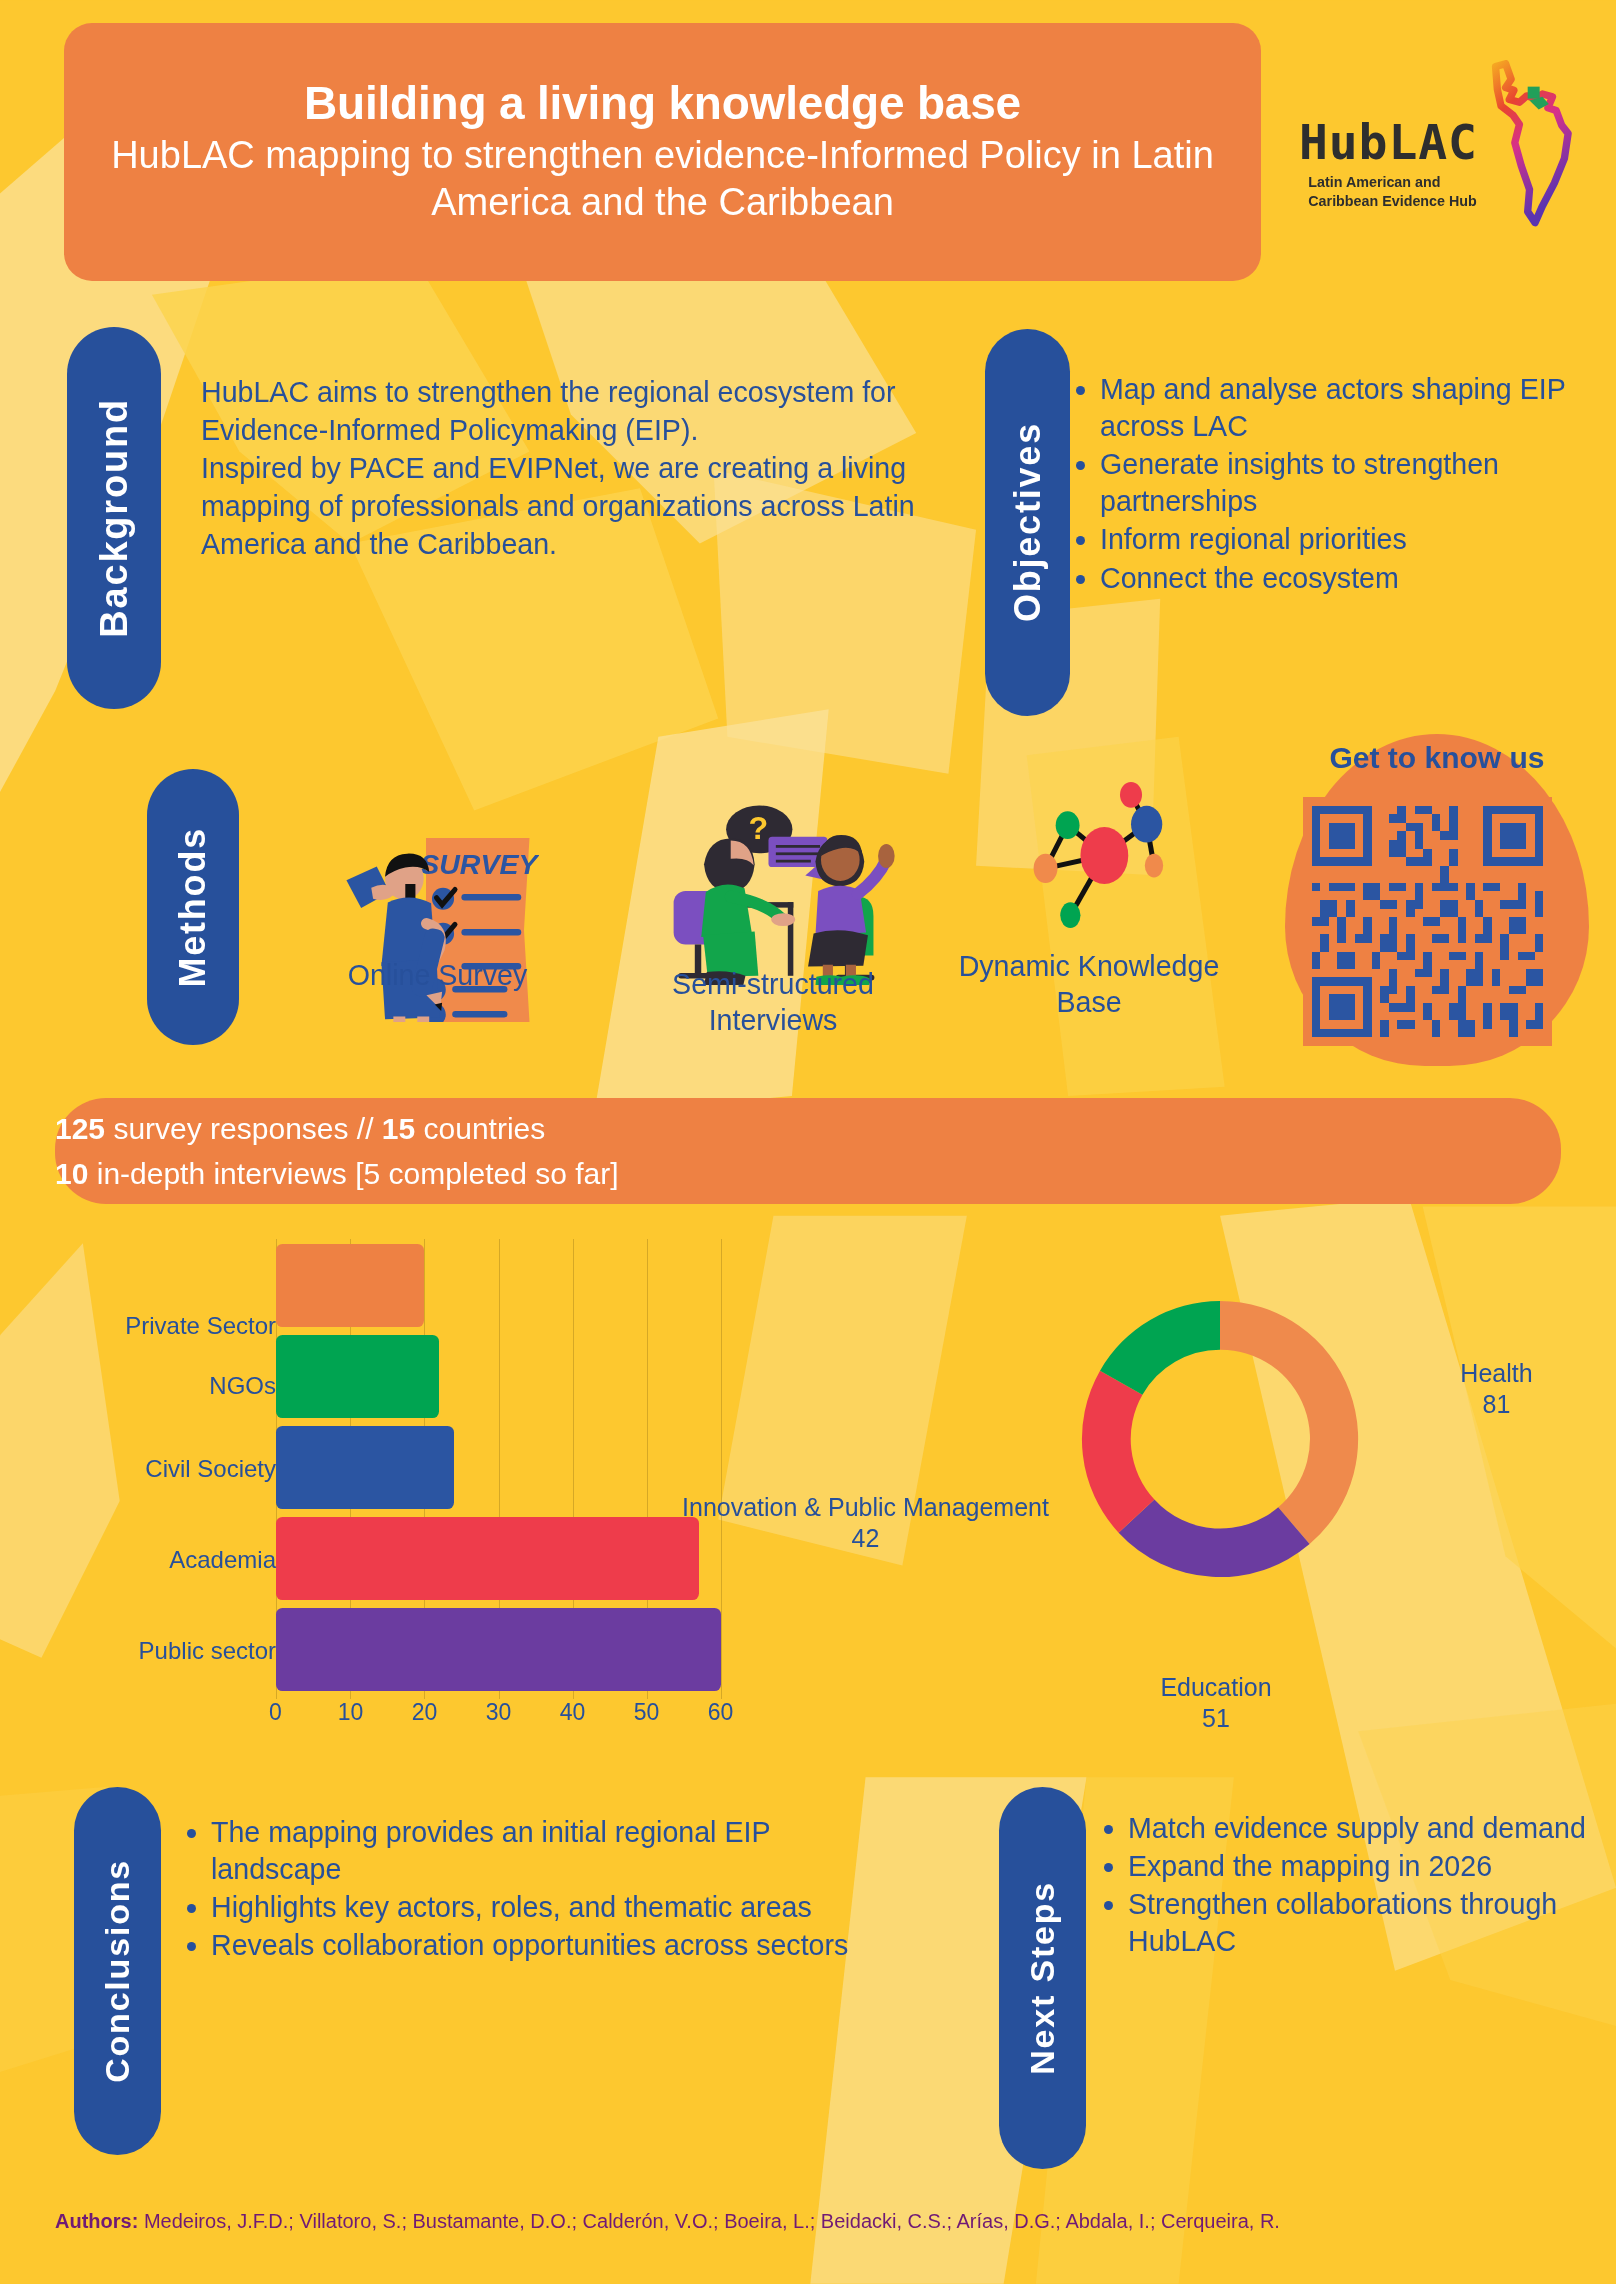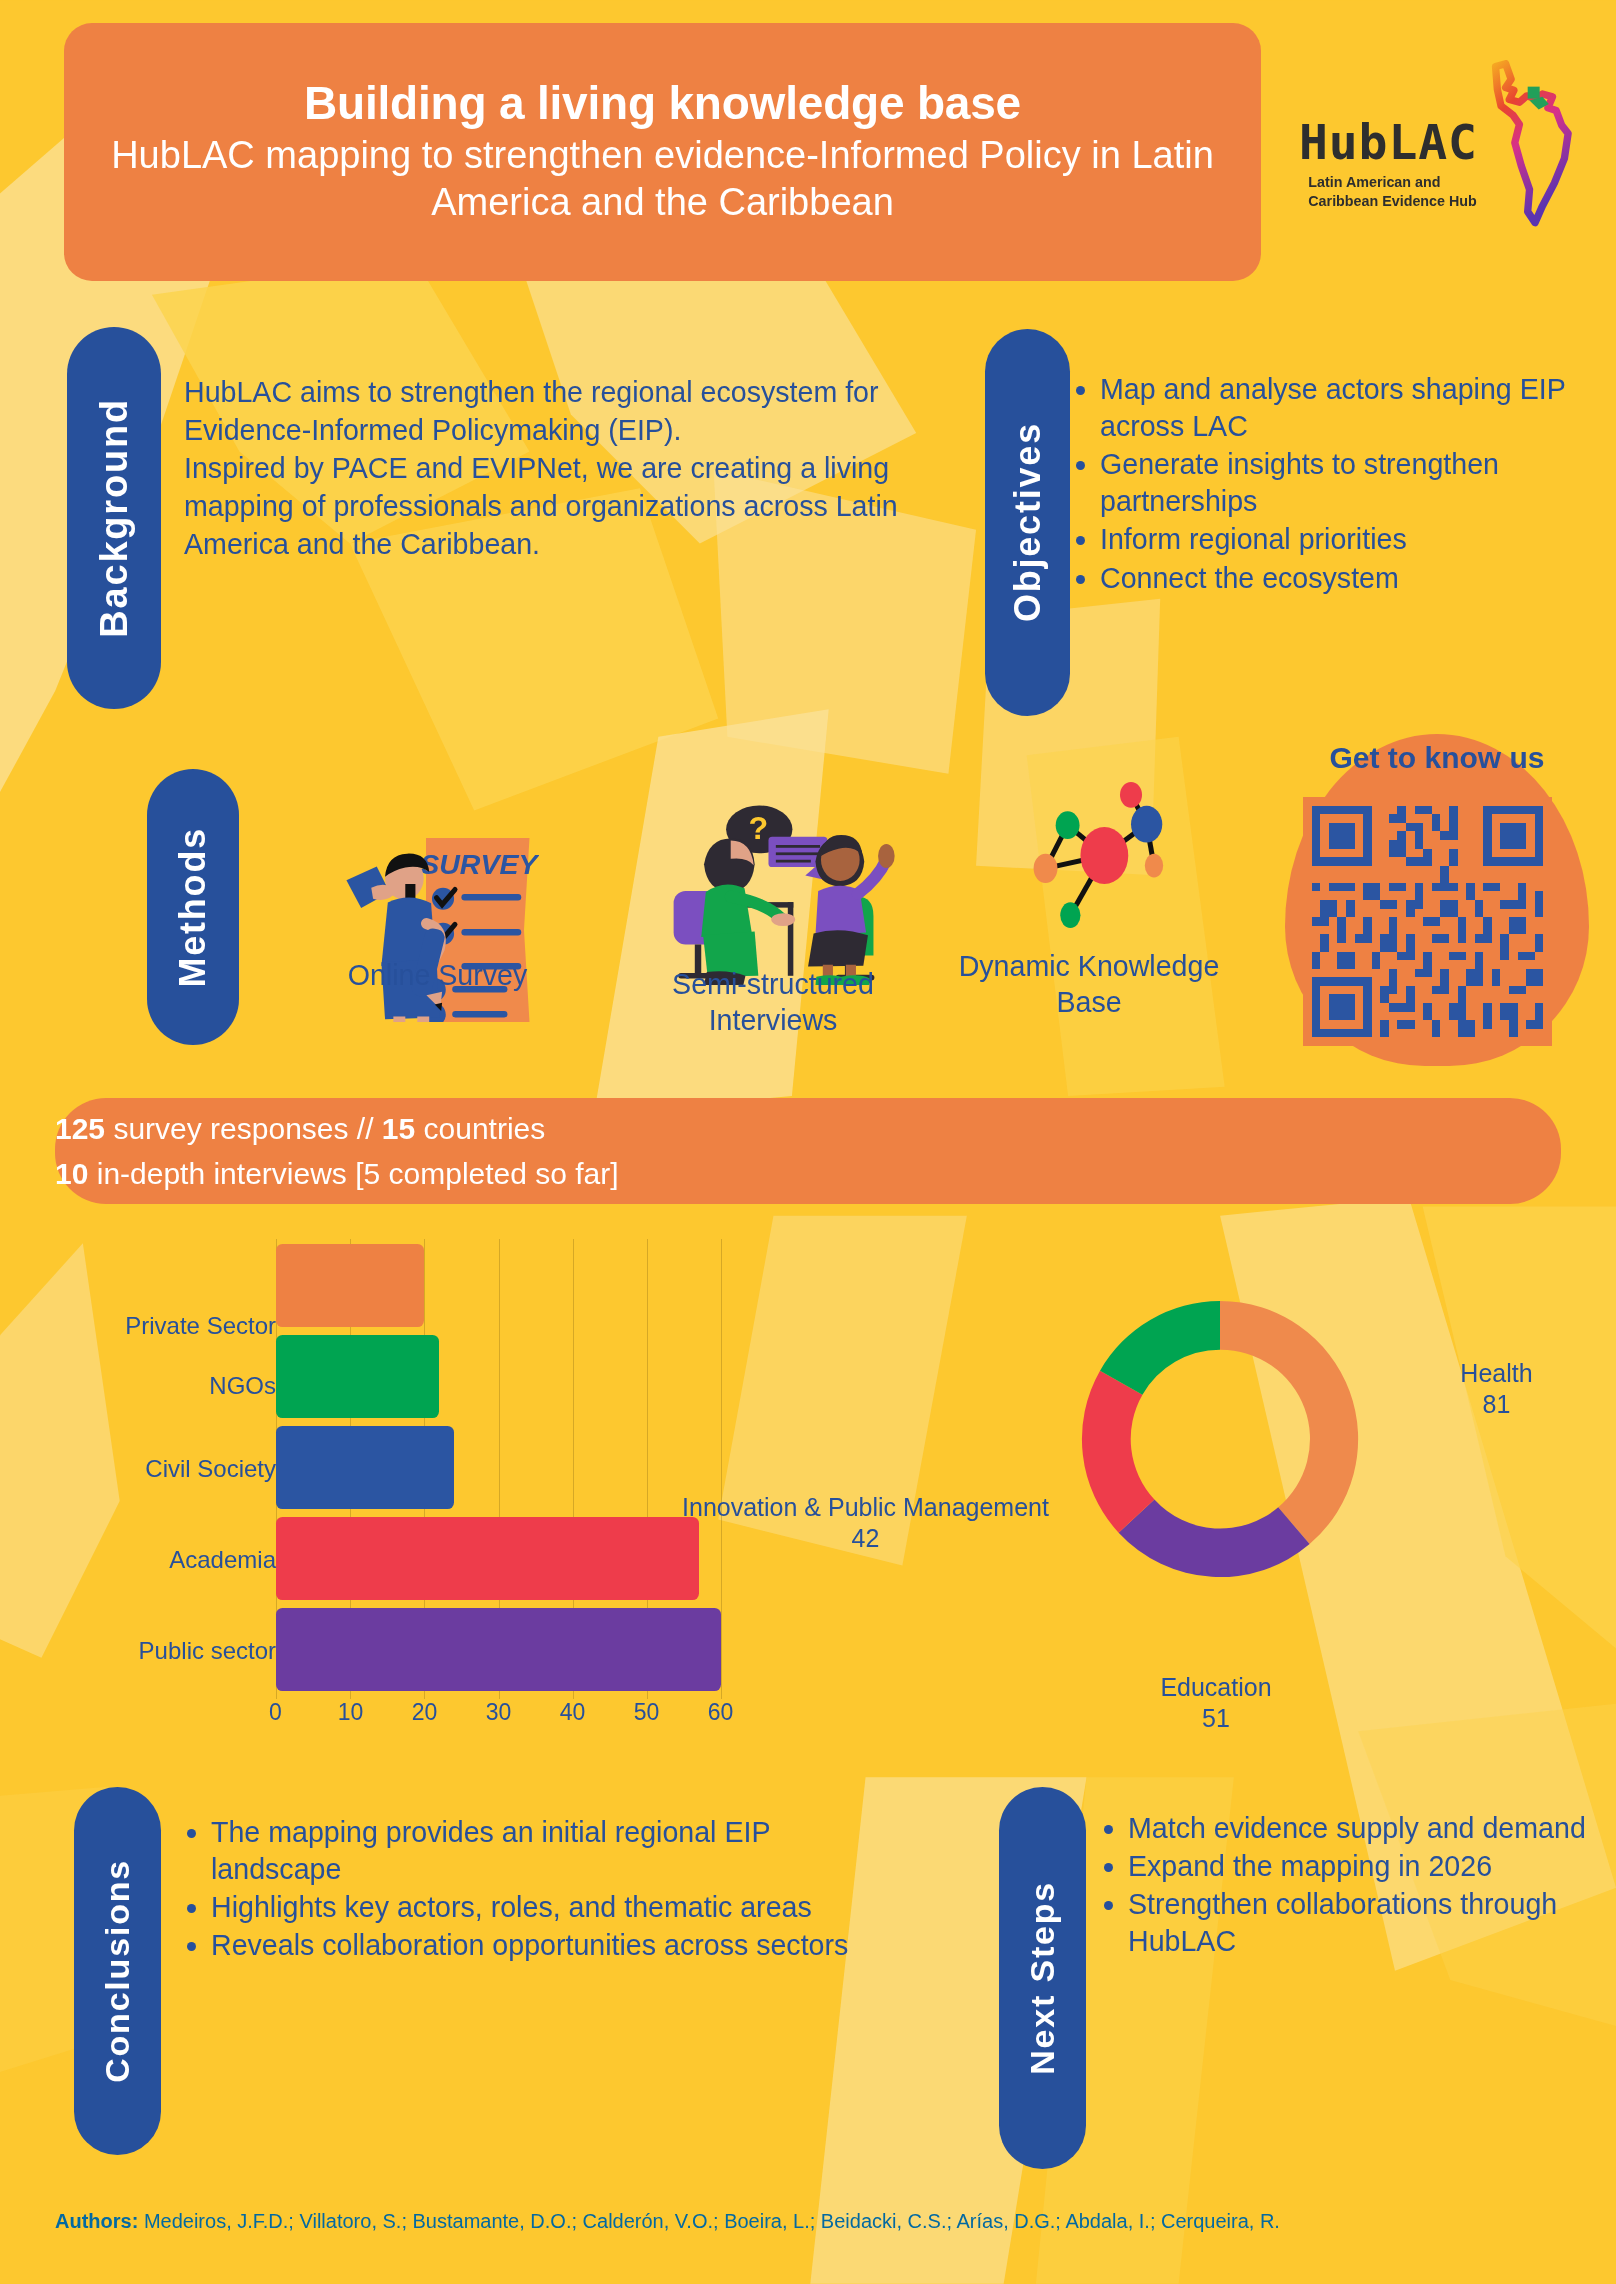--- a/index.html
+++ b/index.html
@@ -93,21 +93,21 @@
   .bc-bar{position:absolute;border-radius:6.4px;}
   .bc-grid{position:absolute;width:0.9px;background:rgba(140,110,20,0.35);}
   .bc-tick{position:absolute;color:#27509B;font-size:23px;text-align:center;width:41px;}
 
   .donut-wrap{position:absolute;left:1036px;top:1250px;width:368px;height:378px;}
   .donut-label{position:absolute;color:#27509B;font-size:25px;text-align:center;line-height:1.22;}
 
   
   .authors{
     position:absolute;left:55px;top:2206px;width:1506px;
-    color:#0369a1;font-size:20px;line-height:1.5;text-align:justify;
+    color:#701a75;font-size:20px;line-height:1.5;text-align:justify;
   }
   .authors b{font-weight:bold;}
 </style>
 </head>
 <body>
 
 <div class="poster">
 
   <div class="bg-layer">
     <svg viewBox="0 0 3510 4960" xmlns="http://www.w3.org/2000/svg">
@@ -158,21 +158,21 @@
                  L70 140 L56 120 L30 100 L22 64 Z" fill="none" stroke="url(#lgrad)" stroke-width="16" stroke-linejoin="round"></path>
         <path d="M92 88 L120 80 L134 96 L112 108 Z" fill="#22A05A"></path>
         <rect x="88" y="58" width="26" height="26" fill="#22A05A"></rect>
       </svg>
     </div>
   </div>
 
   <div class="pill" style="left:67px;top:327px;width:94px;height:382px;">
     <span style="font-size:38px;">Background</span>
   </div>
-  <div class="body-text" style="left:184px;top:373px;width:755px;font-size:28.6px;">
+  <div class="body-text" style="left:201px;top:373px;width:755px;font-size:28.6px;">
     <div>HubLAC aims to strengthen the regional ecosystem for Evidence-Informed Policymaking (EIP).</div>
     <div>Inspired by PACE and EVIPNet, we are creating a living mapping of professionals and organizations across Latin America and the Caribbean.</div>
   </div>
 
   <div class="pill" style="left:985px;top:329px;width:85px;height:387px;">
     <span style="font-size:36px;">Objectives</span>
   </div>
   <ul class="bullets" style="position:absolute;left:1073px;top:371px;width:511px;font-size:28.6px;list-style:disc;">
     <li>Map and analyse actors shaping EIP across LAC</li>
     <li>Generate insights to strengthen partnerships</li>

